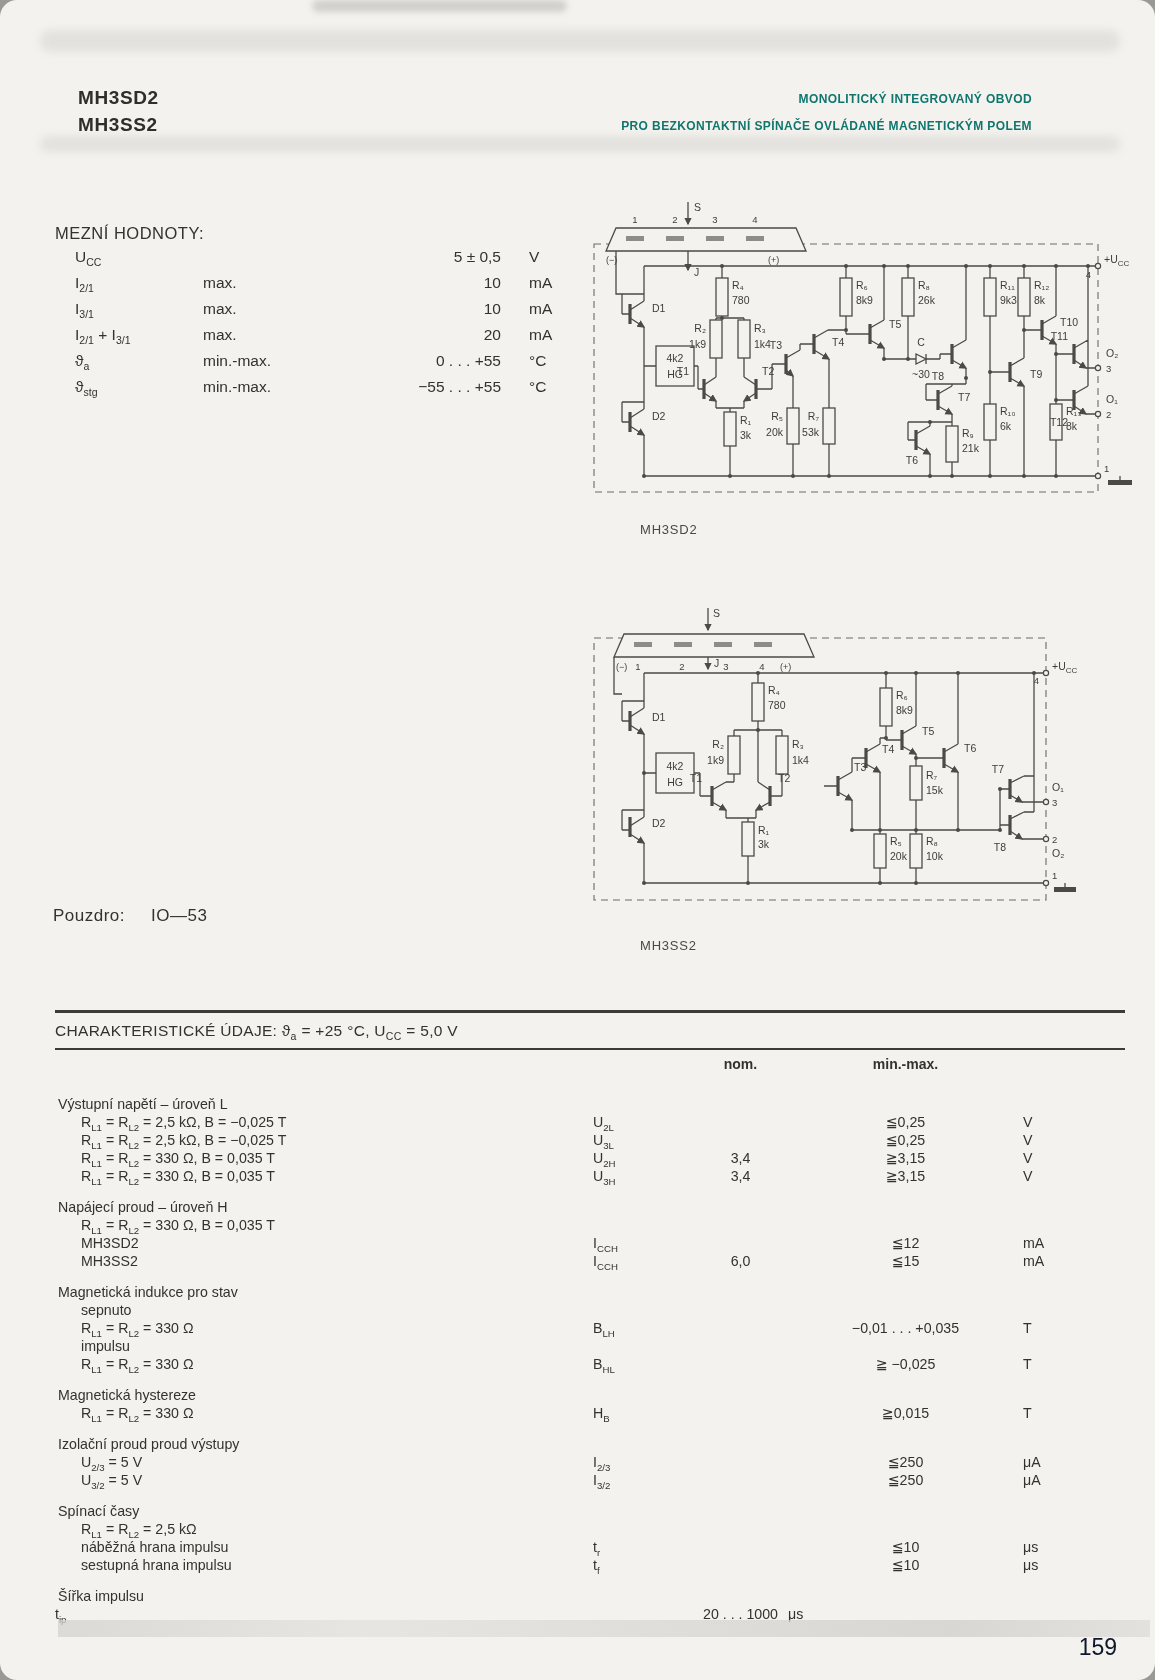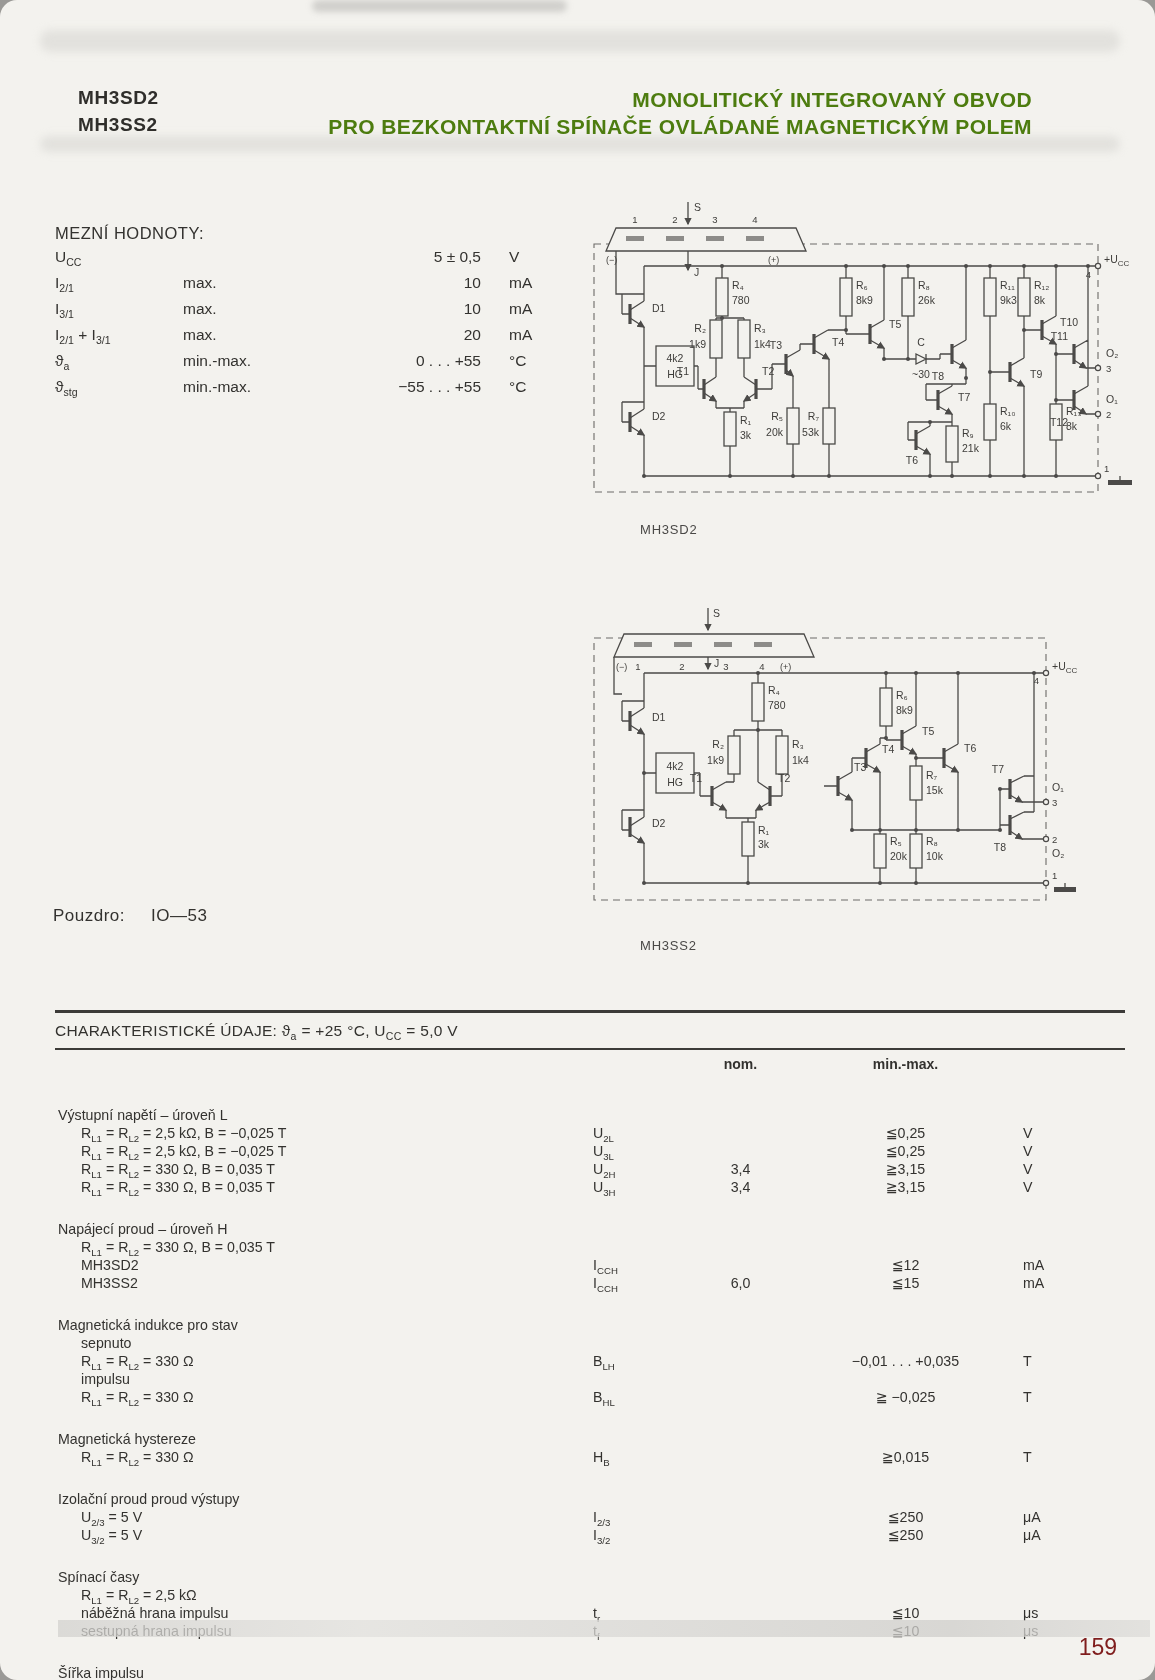--- a/index.html
+++ b/index.html
@@ -3,47 +3,47 @@
 <meta charset="utf-8">
 <style>
   html,body{margin:0;padding:0;background:#9a9996;}
   .page{position:relative;width:1155px;height:1680px;background:#f3f2ee;overflow:hidden;
         font-family:"Liberation Sans",sans-serif;color:#33322f;border-radius:17px;}
   .abs{position:absolute;}
   .smudge{position:absolute;background:#d5d4d0;opacity:.55;filter:blur(4px);border-radius:10px;}
   .smudge-dark{position:absolute;background:#aeadaa;opacity:.5;filter:blur(3px);border-radius:6px;}
   .partnos{position:absolute;left:78px;top:84px;font-size:19px;font-weight:bold;
            line-height:27px;letter-spacing:.6px;color:#2f2e2b;}
-  .hdr-title{position:absolute;right:123px;top:86px;text-align:right;font-size:21px;
-             font-weight:bold;line-height:27px;letter-spacing:.4px;color:#4d7c0f;}
+  .hdr-title{position:absolute;right:123px;top:86px;text-align:right;font-size:12px;
+             font-weight:bold;line-height:27px;letter-spacing:.4px;color:#0f766e;}
   .limits-title{position:absolute;left:55px;top:196px;font-size:16.5px;letter-spacing:.5px;margin-top:28px;}
   .limits{position:absolute;left:55px;top:244px;width:520px;font-size:15.5px;}
-  .lrow{display:grid;grid-template-columns:128px 118px 180px 80px;height:26px;line-height:26px;}
+  .lrow{display:grid;grid-template-columns:128px 118px 180px 80px;height:26px;line-height:26px;margin-left:20px;}
   .lrow .cond{text-align:left;}
   .lrow .val{text-align:right;}
   .lrow .unit{padding-left:28px;}
   sub{font-size:.68em;line-height:0;}
   .caption{position:absolute;font-size:13px;letter-spacing:.8px;color:#4a4947;}
   .pouzdro{position:absolute;left:53px;top:906px;font-size:17px;letter-spacing:.5px;}
   .pouzdro .pv{margin-left:26px;}
   .rule{position:absolute;left:55px;width:1070px;background:#3c3b38;}
   .chars-title{position:absolute;left:55px;top:1022px;font-size:15.5px;letter-spacing:.3px;}
   .chars-hdr{position:absolute;left:55px;top:1056px;width:1070px;font-weight:bold;font-size:14px;
              display:grid;grid-template-columns:538px 100px 95px 235px 60px;}
   .chars-hdr .nomh{text-align:center;}
   .chars-hdr .mmh{text-align:center;}
   .chars{position:absolute;left:55px;top:1082px;width:1070px;font-size:14.2px;}
-  .gh{line-height:18px;margin-top:24px;padding-left:3px;}
+  .gh{line-height:18px;margin-top:13px;padding-left:3px;}
   .ln{display:grid;grid-template-columns:538px 100px 95px 235px 60px;line-height:18px;}
   .ln .cond{padding-left:26px;}
   .ln .nom{text-align:center;}
   .ln .mm{text-align:center;}
   .scanbar{position:absolute;left:58px;top:1620px;width:1092px;height:17px;opacity:.75;
            background:linear-gradient(90deg,#d3d2cf,#e2e1de 28%,#d8d7d4 55%,#cfcecb 82%,#dddcd9);}
-  .pageno{position:absolute;right:38px;top:1634px;font-size:23px;color:#7f1d1d;}
+  .pageno{position:absolute;right:38px;top:1634px;font-size:23px;color:#0f172a;}
   svg text{fill:#3e3d3a;font-size:10.5px;font-family:"Liberation Sans",sans-serif;}
   svg .sm{font-size:9px;}  svg .pn{font-size:9.5px;}
   .w{fill:none;stroke:#4b4a48;stroke-width:1.3;}
   .e{fill:none;stroke:#4b4a48;stroke-width:1.3;}
   .dsh{fill:none;stroke:#6c6b68;stroke-width:1.1;stroke-dasharray:7 5;}
   .cmp{fill:#f3f2ee;stroke:#4b4a48;stroke-width:1.3;}
   .pad{fill:#8d8c89;}
   .dot{fill:#4b4a48;}
   .pinc{fill:#f3f2ee;stroke:#4b4a48;stroke-width:1.2;}
   .gnd{fill:#4b4a48;}

